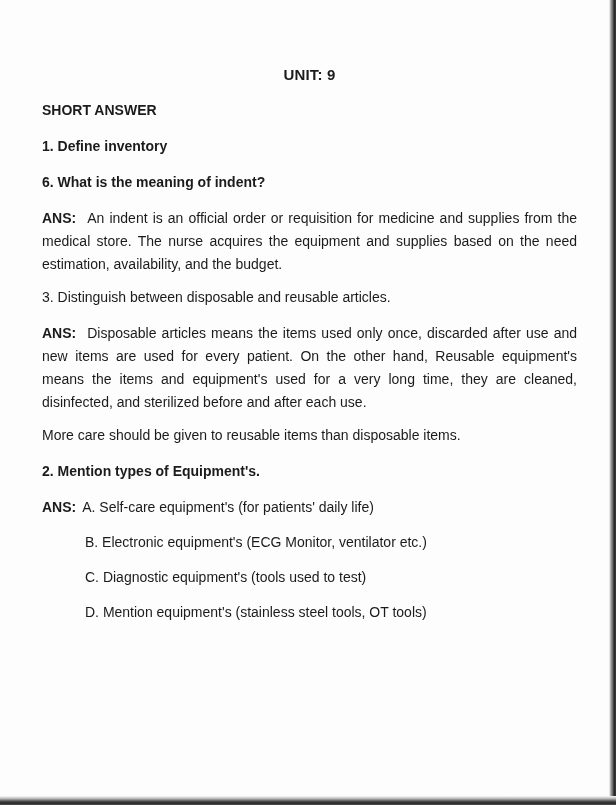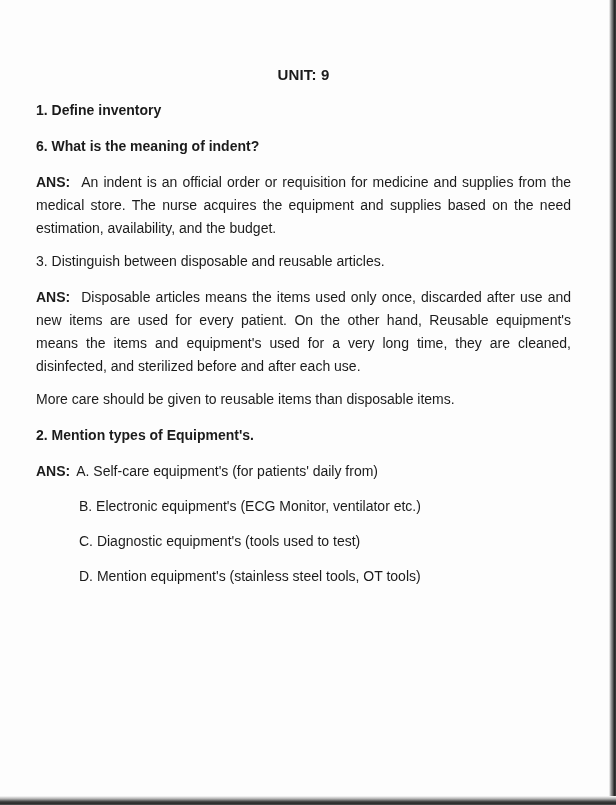--- a/index.html
+++ b/index.html
@@ -16,21 +16,21 @@
     color:var(--text);
     overflow:hidden;
   }
   .page{
     position:relative;
     width:616px;height:805px;
     background:var(--page-bg);
   }
   .content{
     position:absolute;
-    left:36px;top:0;
+    left:42px;top:0;
     width:535px;
     padding-top:63px;
     font-size:14px;
     line-height:23px;
   }
   .content p{margin:0 0 13px 0;}
   .title{
     text-align:center;
     font-weight:bold;
     font-size:15px;
@@ -58,33 +58,34 @@
     background:linear-gradient(to bottom,var(--page-bg) 0%,#b5b5b5 30%,#4a4a4a 60%,var(--edge-dark) 80%,#555 100%);
   }
 </style>
 </head>
 <body>
 
 <div class="page">
   <div class="content">
 
     <p class="title">UNIT: 9</p>
+    <p class="heading">SHORT ANSWER</p>
 
     <p class="question bold">1. Define inventory</p>
 
     <p class="question bold">6. What is the meaning of indent?</p>
     <p class="answer"><b class="ans-label">ANS:</b><span>An indent is an official order or requisition for medicine and supplies from the medical store. The nurse acquires the equipment and supplies based on the need estimation, availability, and the budget.</span></p>
 
     <p class="question">3. Distinguish between disposable and reusable articles.</p>
     <p class="answer"><b class="ans-label">ANS:</b><span>Disposable articles means the items used only once, discarded after use and new items are used for every patient. On the other hand, Reusable equipment's means the items and equipment's used for a very long time, they are cleaned, disinfected, and sterilized before and after each use.</span></p>
     <p class="note">More care should be given to reusable items than disposable items.</p>
 
     <p class="question bold">2. Mention types of Equipment's.</p>
     <div class="answer-list">
-      <p class="list-row first"><b class="ans-label">ANS:</b><span>A. Self-care equipment's (for patients' daily from)</span></p>
+      <p class="list-row first"><b class="ans-label">ANS:</b><span>A. Self-care equipment's (for patients' daily life)</span></p>
       <p class="list-row indented">B. Electronic equipment's (ECG Monitor, ventilator etc.)</p>
       <p class="list-row indented">C. Diagnostic equipment's (tools used to test)</p>
       <p class="list-row indented">D. Mention equipment's (stainless steel tools, OT tools)</p>
     </div>
 
   </div>
 
   <div class="edge-right"></div>
   <div class="edge-bottom"></div>
 </div>

